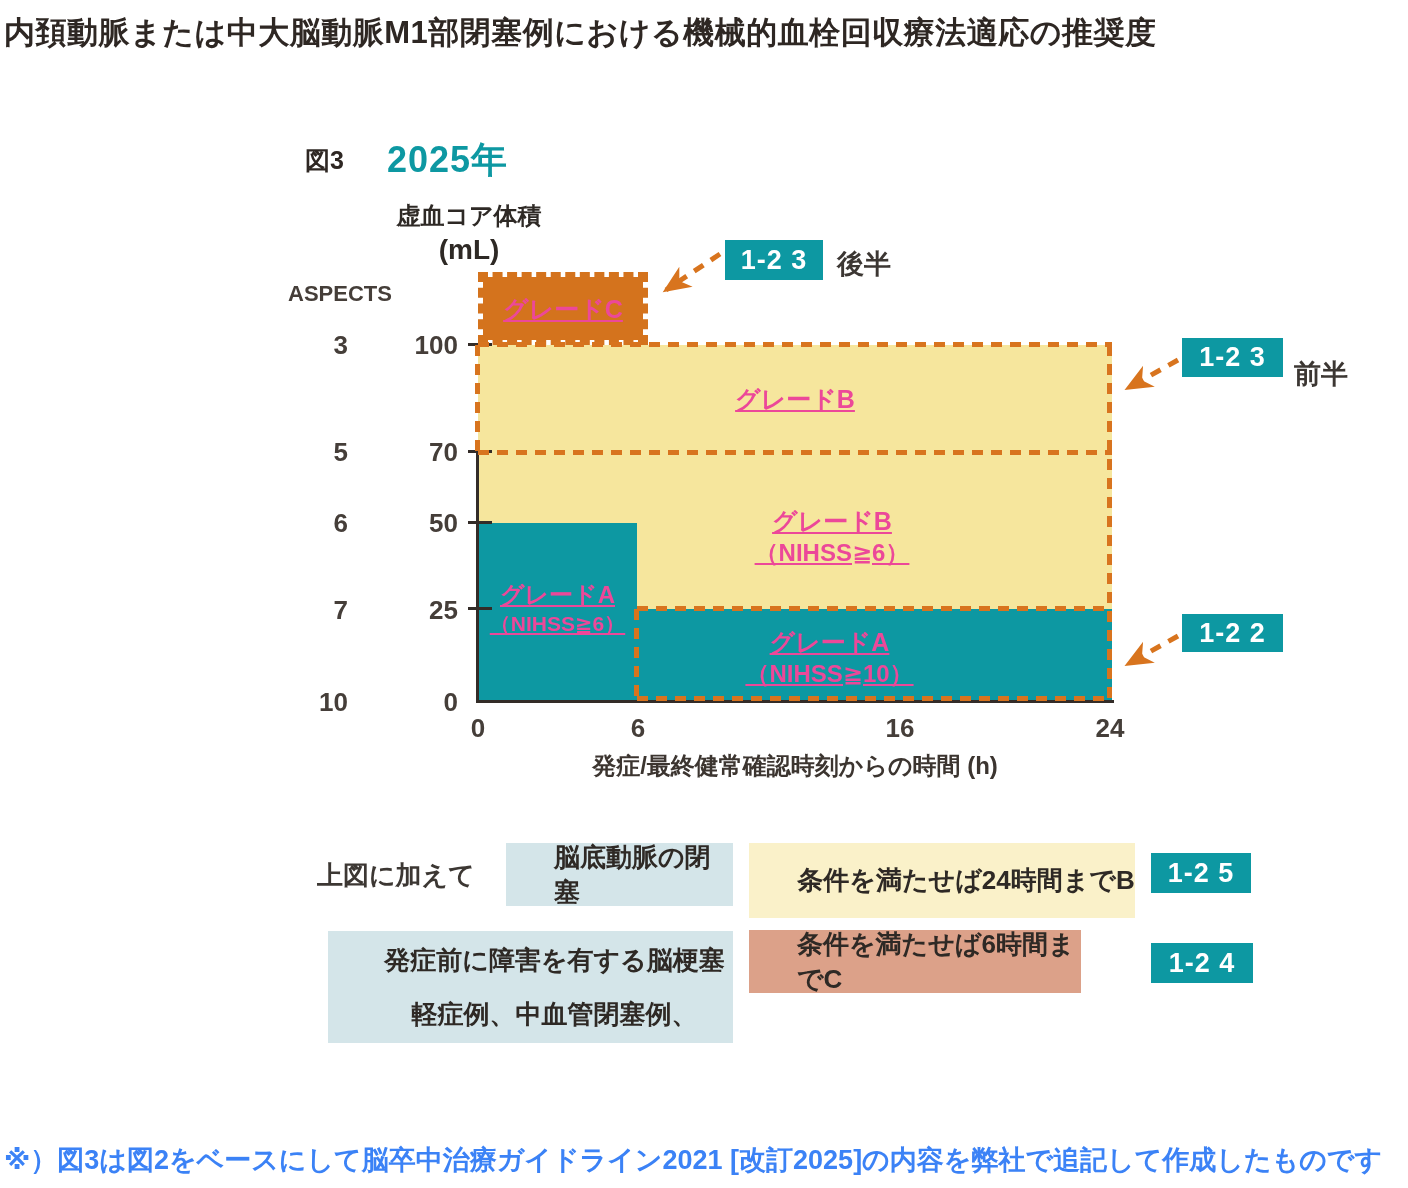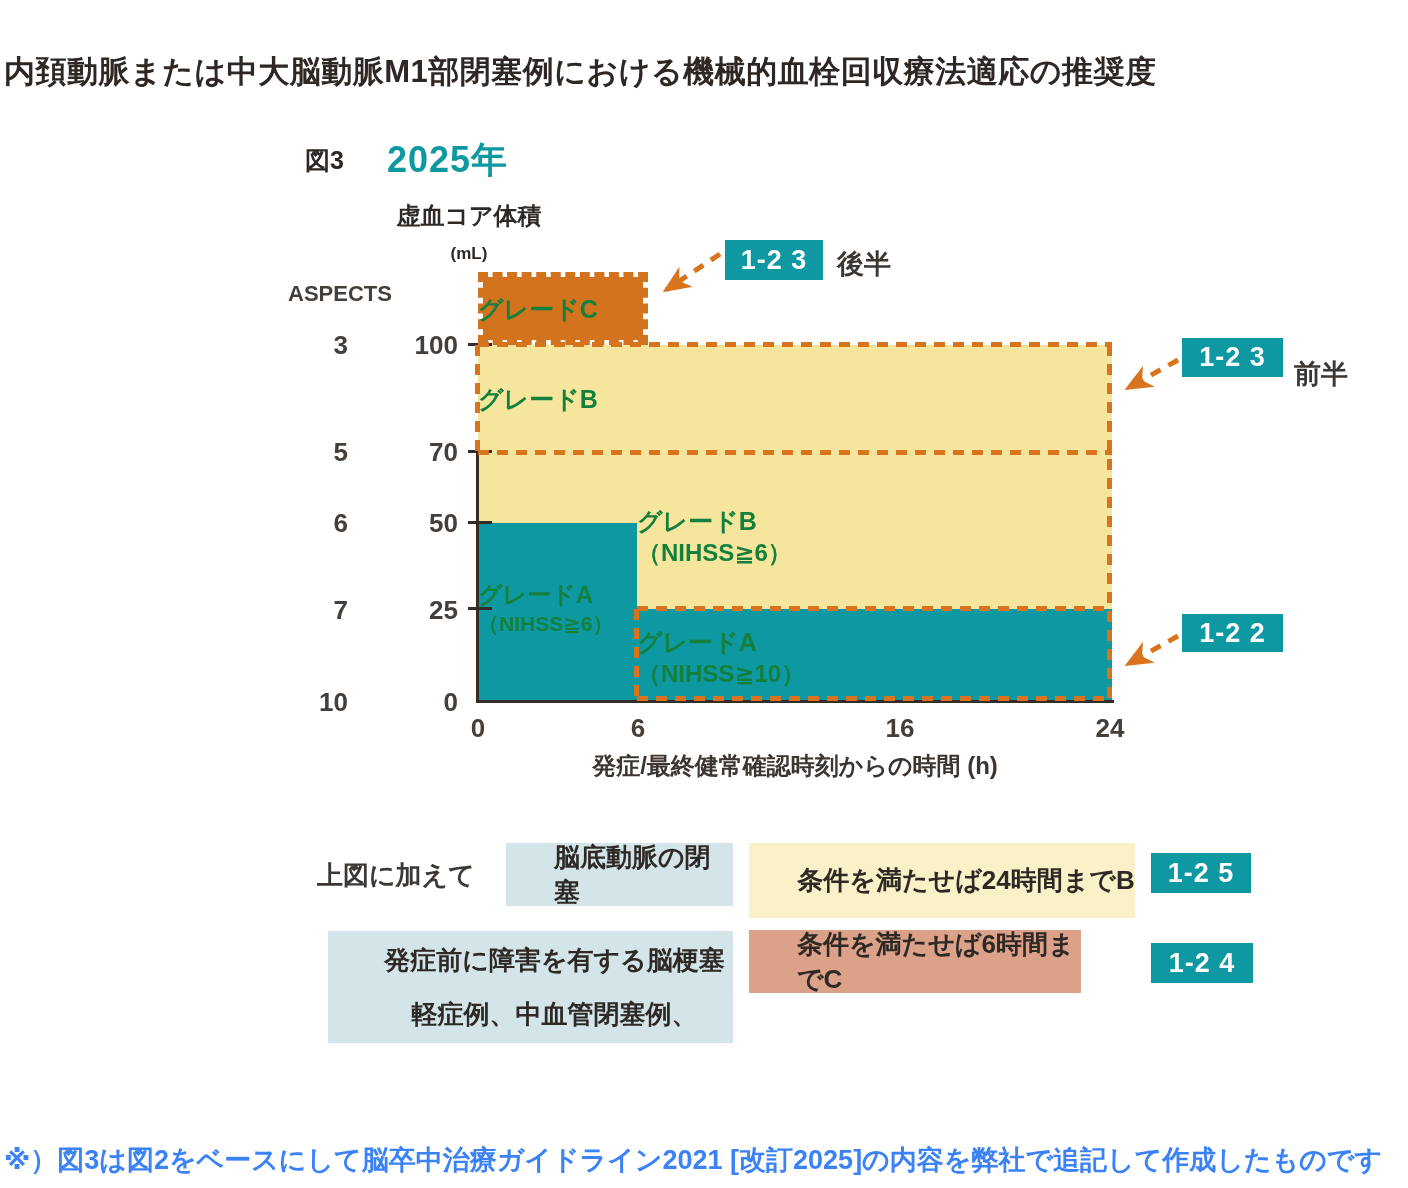--- a/index.html
+++ b/index.html
@@ -1,45 +1,45 @@
 <!DOCTYPE html>
 <html><head>
 <meta charset="utf-8">
 <style>
   html,body{margin:0;padding:0;background:#ffffff;}
   .canvas{
     position:relative;width:1408px;height:1188px;background:#ffffff;overflow:hidden;
     font-family:"Liberation Sans","DejaVu Sans",sans-serif;color:#2e2925;
   }
   .abs{position:absolute;}
-  .page-title{left:4px;top:12px;width:1390px;font-size:31px;font-weight:bold;color:#2e2723;letter-spacing:0.5px;margin-top:39px;}
+  .page-title{left:4px;top:12px;width:1390px;font-size:31px;font-weight:bold;color:#2e2723;letter-spacing:0.5px;}
   .fig-label{left:305px;top:144px;font-size:25px;font-weight:bold;color:#2e2723;}
   .fig-year{left:387px;top:136px;font-size:36px;font-weight:bold;color:#0d98a2;letter-spacing:1px;}
   .yaxis-title{left:394px;top:200px;width:150px;text-align:center;font-size:24px;font-weight:bold;}
-  .yaxis-unit{left:394px;top:244px;width:150px;text-align:center;font-size:17px;font-weight:bold;}
+  .yaxis-unit{left:394px;top:234px;width:150px;text-align:center;font-size:28px;font-weight:bold;}
   .aspects-header{left:288px;top:281px;font-size:22px;font-weight:bold;color:#453e39;}
   .ytick{width:60px;height:36px;line-height:36px;text-align:right;font-size:26px;font-weight:bold;color:#453e39;}
   .xtick{width:60px;height:34px;line-height:34px;text-align:center;font-size:26px;font-weight:bold;color:#453e39;top:711px;}
   .xaxis-title{left:495px;top:750px;width:600px;text-align:center;font-size:24px;font-weight:bold;color:#3c3530;}
 
   
   .region{box-sizing:border-box;}
   .region-yellow{left:478px;top:345px;width:634px;height:357px;background:#f6e69d;}
   .region-teal-left{left:478px;top:523px;width:159px;height:179px;background:#0d98a2;}
   .region-teal-right{left:637px;top:609px;width:475px;height:93px;background:#0d98a2;}
   .region-c{left:478px;top:272px;width:170px;height:73px;background:#d4731d;background-clip:padding-box;border:5px dashed #d4731d;}
 
   
   .dash-h{height:5px;background:repeating-linear-gradient(to right,#d8741e 0 11px,transparent 11px 19px);}
   .dash-v{width:5px;background:repeating-linear-gradient(to bottom,#d8741e 0 11px,transparent 11px 19px);}
 
   
   .solid{background:#332c28;}
 
-  .rlabel{font-weight:bold;color:#15803d;}
+  .rlabel{font-weight:bold;color:#ec4899;text-align:center;text-decoration:underline;}
   .rlabel .l2{font-weight:bold;}
 
   .badge{background:#0d98a2;color:#ffffff;font-weight:bold;font-size:27px;display:flex;align-items:center;justify-content:center;letter-spacing:1px;}
   .badge-suffix{font-size:27px;font-weight:bold;color:#3c3733;}
 
   .legend-box{display:flex;align-items:center;justify-content:center;font-size:26px;font-weight:bold;color:#2e2925;box-sizing:border-box;padding-left:48px;}
   .box-blue{background:#d4e5e9;}
   .box-yellow-lt{background:#faf1c9;}
   .box-salmon{background:#dca189;}
   .legend-prefix{font-size:26px;font-weight:bold;color:#3c3733;}

